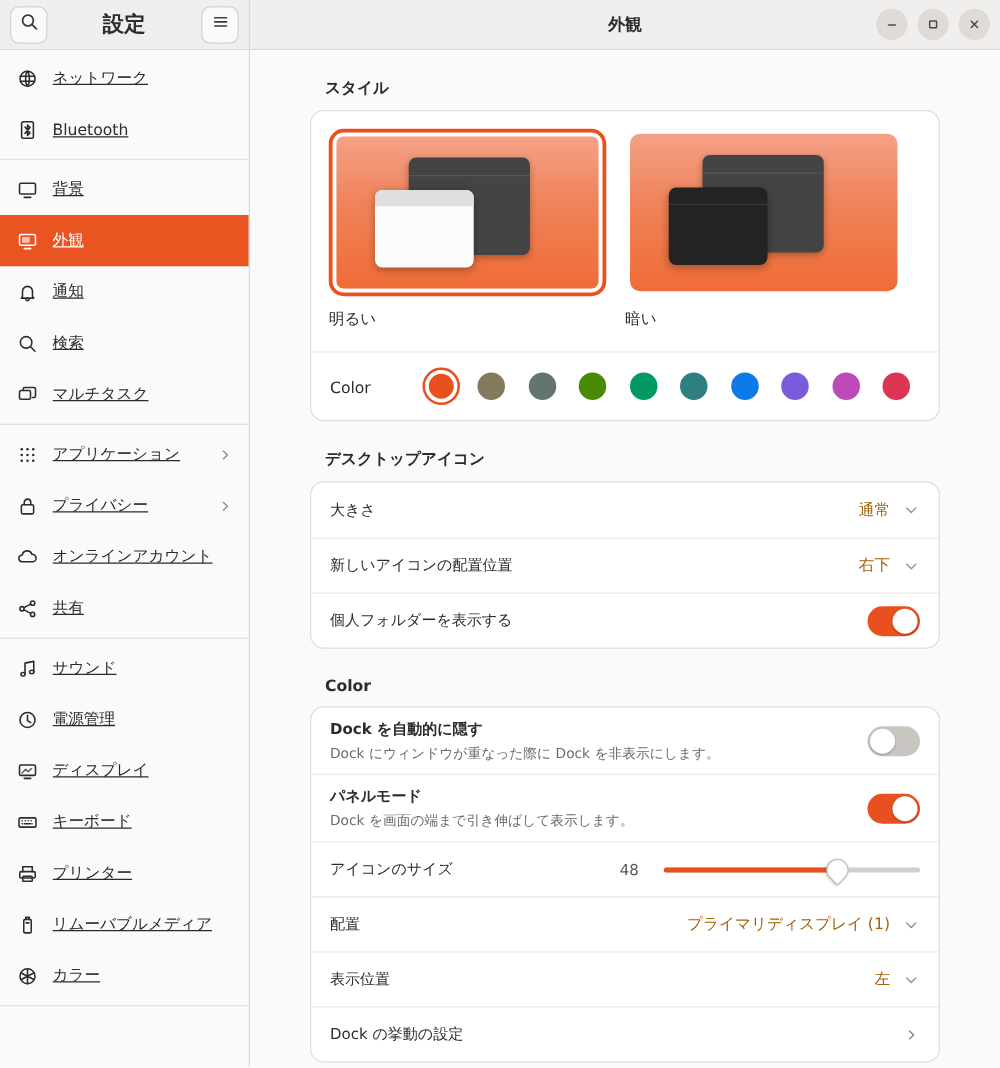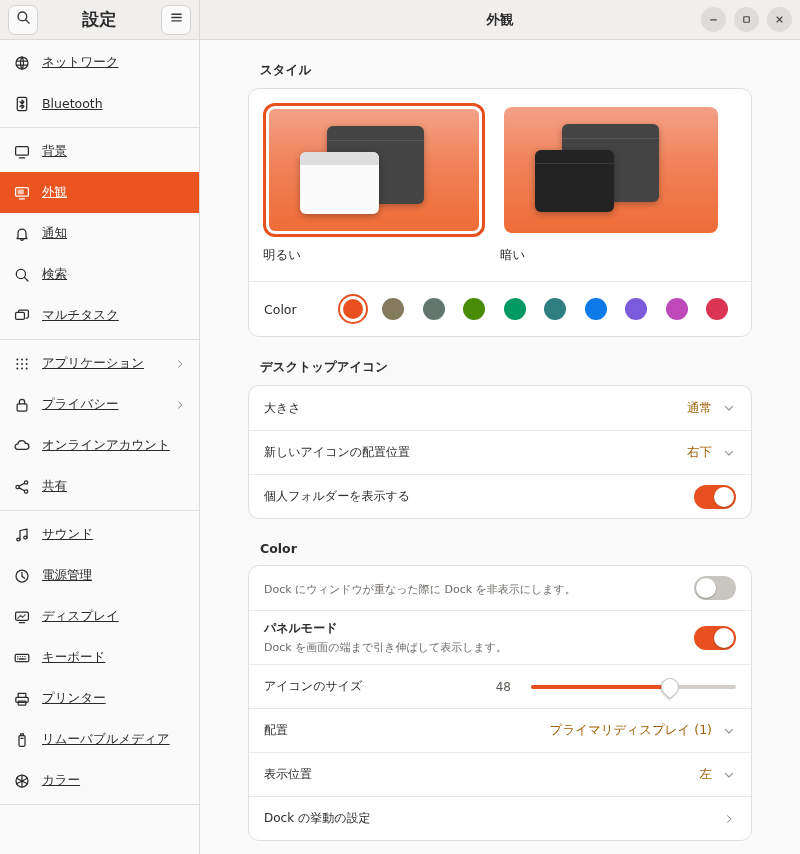--- a/index.html
+++ b/index.html
@@ -517,20 +517,21 @@
             <div class="switch on">
               <div class="knob"></div>
             </div>
           </div>
         </div>
 
       <div class="section-title">Color</div>
       <div class="card" id="dock-card">
           <div class="row">
             <div class="row-texts">
+              <div class="row-title bold">Dock を自動的に隠す</div>
               <div class="row-sub">Dock にウィンドウが重なった際に Dock を非表示にします。</div>
             </div>
             <div class="switch off">
               <div class="knob"></div>
             </div>
           </div>
           <div class="row">
             <div class="row-texts">
               <div class="row-title bold">パネルモード</div>
               <div class="row-sub">Dock を画面の端まで引き伸ばして表示します。</div>

